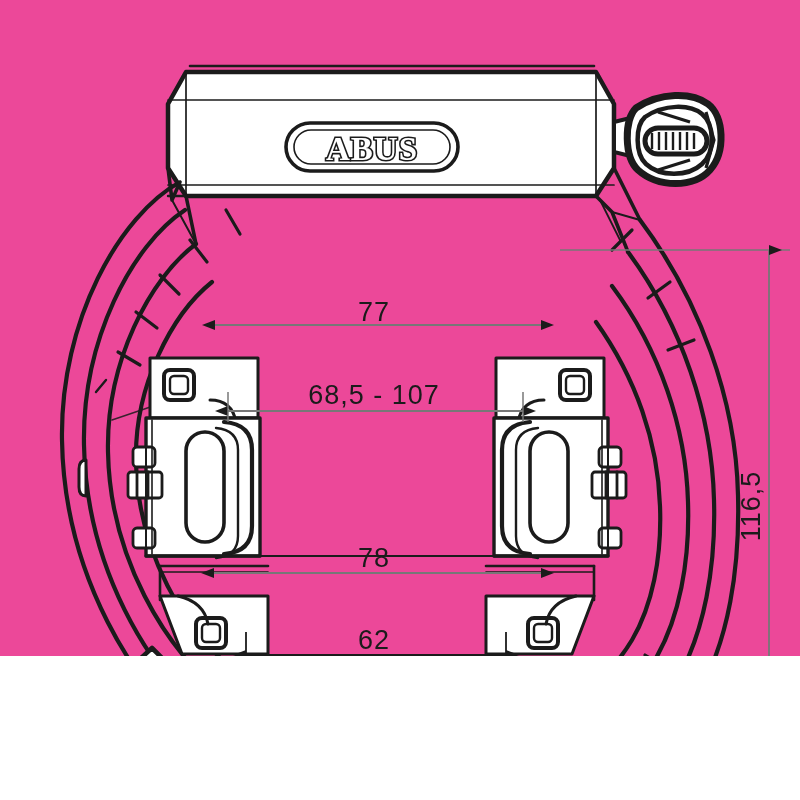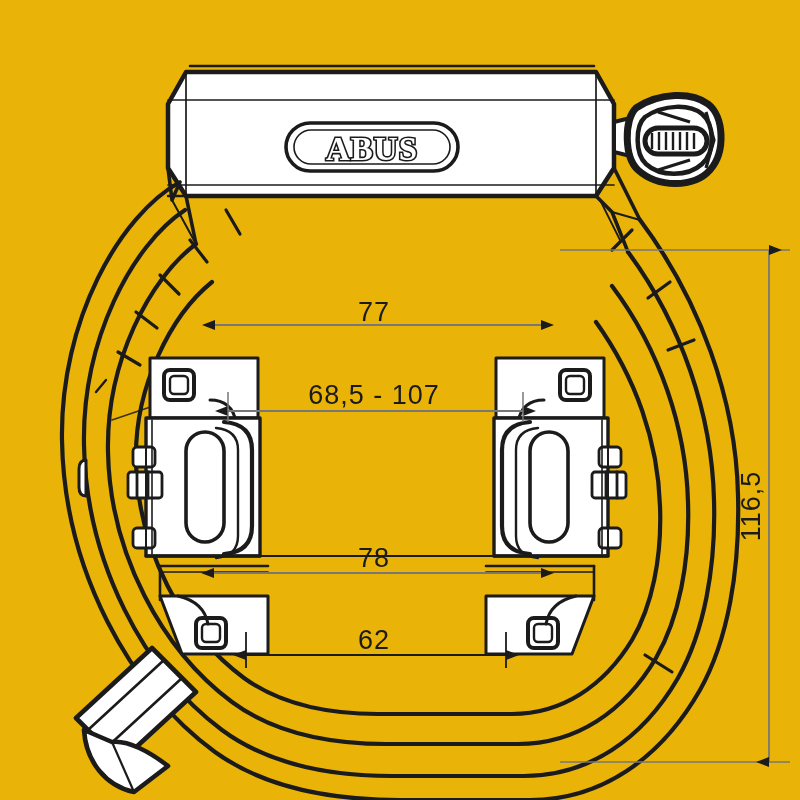--- a/index.html
+++ b/index.html
@@ -7,22 +7,22 @@
     margin: 0;
     padding: 0;
     background: #ffffff;
   }
   body {
     font-family: "Liberation Sans", sans-serif;
   }
   #stage {
     position: relative;
     width: 800px;
-    height: 800px;
-    background: #eab308;
+    height: 656px;
+    background: #ec4899;
     overflow: hidden;
   }
   #drawing {
     position: absolute;
     left: 0;
     top: 0;
     width: 800px;
     height: 800px;
     display: block;
   }

